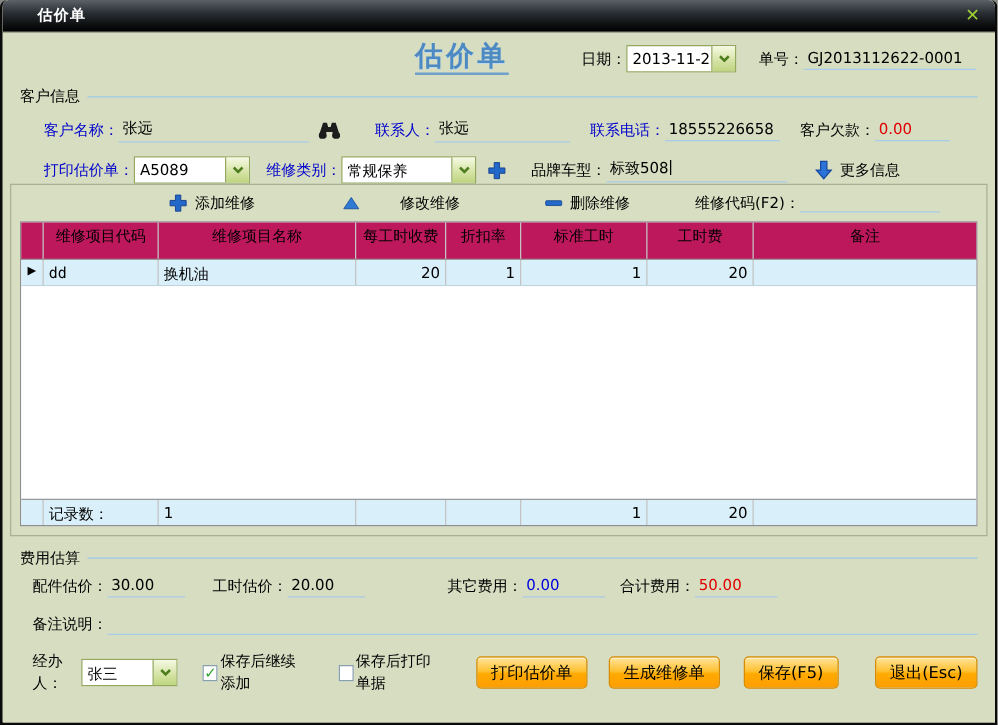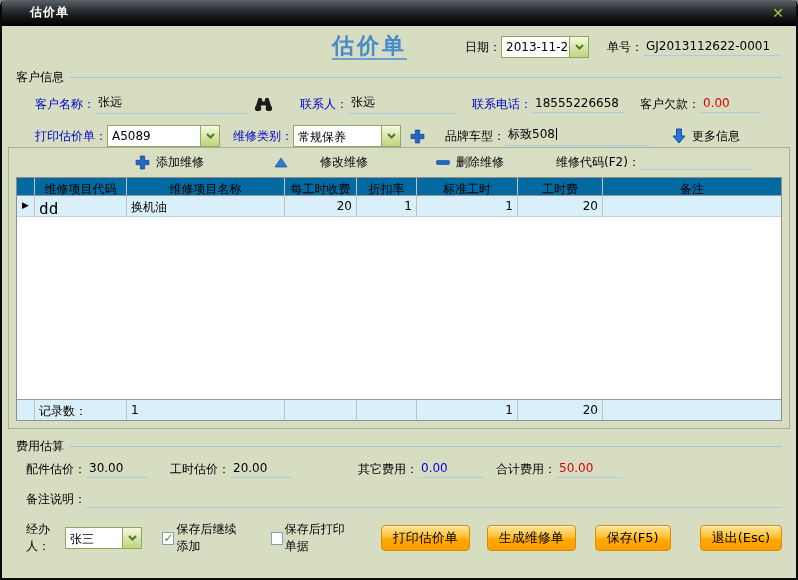--- a/index.html
+++ b/index.html
@@ -46,26 +46,26 @@
   .panel{margin:0 6px;border:1px solid #a8b192;background:#d7dec2;height:282px;position:relative;}
   .grid-toolbar{height:29px;display:flex;align-items:center;padding-left:126px;}
   .tool-btn{display:inline-flex;align-items:center;gap:6px;cursor:default;}
   
   .grid{margin:0 7px;height:244px;border:1px solid #8e8e8e;background:#fff;display:flex;flex-direction:column;}
   .grid-row{display:grid;grid-template-columns:18px 92px 158px 72px 60px 101px 85px 1fr;}
   .cell{border-right:1px solid #c3c3c3;padding:3px 4px 2px;overflow:hidden;white-space:nowrap;}
   .cell:last-child{border-right:none;}
   .cell.num{text-align:right;}
   .cell.ctr{text-align:center;}
-  .grid-head{background:#0369a1;border-bottom:1px solid #9a9a9a;height:18px;}
+  .grid-head{background:#be185d;border-bottom:1px solid #9a9a9a;height:30px;}
   .grid-datarow{background:#d9effa;border-bottom:1px solid #c0d4de;height:21px;}
   .grid-body{flex:1;background:#fff;}
   .grid-foot{background:#d9effa;border-top:1px solid #9a9a9a;height:21px;}
   .sel-arrow{font-size:9px;line-height:12px;}
-  .mono{font-family:"DejaVu Sans Mono",monospace;font-size:16px;}
+  .mono{font-family:"DejaVu Sans Mono",monospace;font-size:12px;}
   
   .checkbox{width:13px;height:13px;border:1px solid #88a0ae;background:#fff;display:inline-flex;
     align-items:center;justify-content:center;font-size:12px;font-weight:bold;color:#2ea32e;}
   .checkbox .mark{visibility:hidden;line-height:10px;}
   .checkbox.checked .mark{visibility:visible;}
   .orange-btn{
     height:26px;padding:0 11px;border:1px solid #d98b00;border-radius:4px;
     background:linear-gradient(#ffe49a,#ffc133 45%,#ffaa00 55%,#ff9d00);
     box-shadow:inset 0 1px 0 rgba(255,255,255,.6);
     font-family:"DejaVu Sans",sans-serif;font-size:13px;color:#000;cursor:default;white-space:nowrap;
@@ -112,21 +112,21 @@
     <span class="lbl-blue" style="margin-left:28px;">联系人：</span>
     <span class="ulined" style="min-width:108px;">张远</span>
     <span class="lbl-blue" style="margin-left:16px;">联系电话：</span>
     <span class="ulined" style="min-width:92px;">18555226658</span>
     <span style="margin-left:16px;">客户欠款：</span>
     <span class="ulined red" style="min-width:60px;">0.00</span>
   </div>
 
   <div class="row" style="margin:11px 14px 0 33px;">
     <span class="lbl-blue">打印估价单：</span>
-    <span class="combo" style="width:113px;">
+    <span class="combo" style="width:93px;">
       <span class="combo-val">A5089</span>
       <span class="combo-btn">
         <svg width="9" height="6" viewBox="0 0 9 6">
             <path d="M1 1l3.5 3.5L8 1" stroke="#4e7d1e" stroke-width="2" fill="none"></path>
           </svg>
       </span>
     </span>
     <span class="lbl-blue" style="margin-left:13px;">维修类别：</span>
     <span class="combo" style="width:108px;font-family:Liberation Mono, monospace;">
       <span class="combo-val">常规保养</span>

